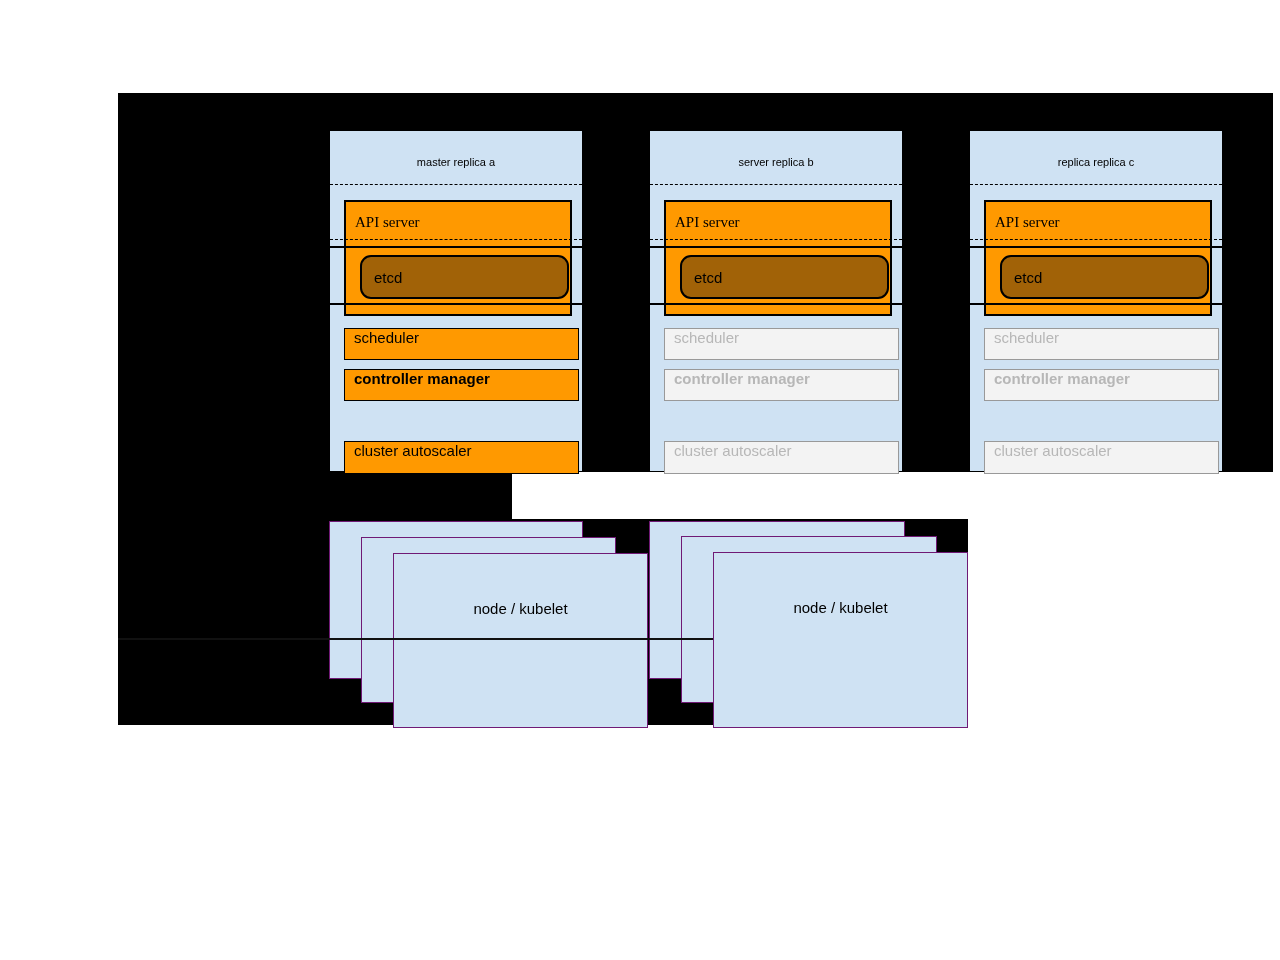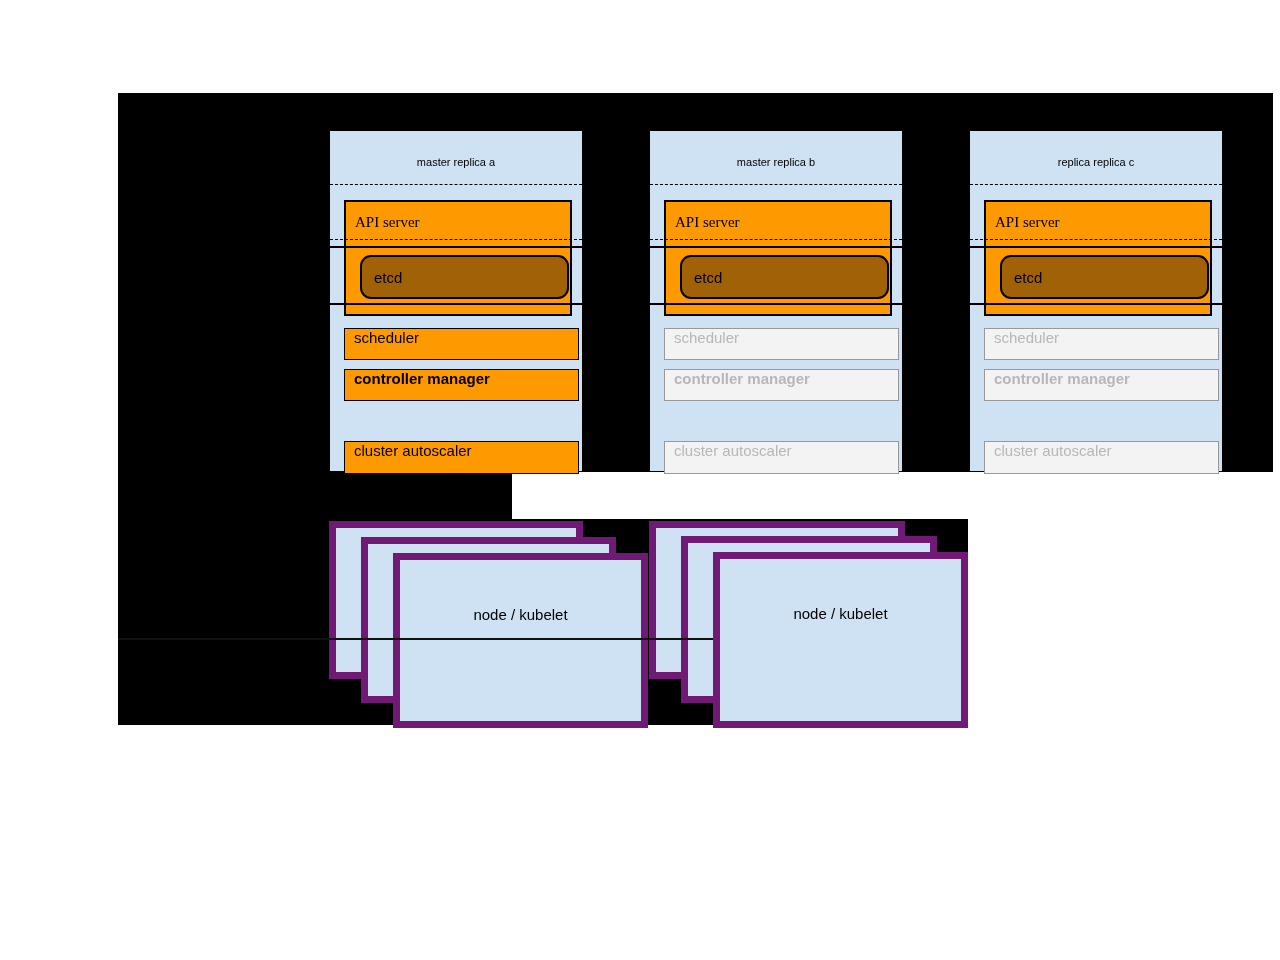--- a/index.html
+++ b/index.html
@@ -30,21 +30,21 @@
   .api-label{display:block;padding:12px 0 0 9px;font-size:15px;font-family:Liberation Serif, serif;}
   .etcd-box{position:absolute;left:30px;top:124px;width:193px;height:40px;
     background:#a16207;border:2px solid #000;border-radius:11px;
     display:flex;align-items:center;padding-left:12px;font-size:15px;z-index:3;}
   .comp{position:absolute;left:14px;width:224px;height:30px;background:#ff9900;
     border:1px solid #000;display:flex;padding-left:9px;font-size:15px;}
   .comp-1{top:197px;} .comp-2{top:238px;font-weight:bold;} .comp-3{top:310px;height:31px;}
   .master.standby .comp{background:#f3f3f3;border:1px solid #999;color:#b7b7b7;}
 
   
-  .node-box{background:#cfe2f3;border:7px solid #701a75;}
+  .node-box{background:#cfe2f3;border:1px solid #701a75;}
   #s1-back {left:329px;top:521px;width:254px;height:158px;z-index:11;}
   #s1-mid  {left:361px;top:537px;width:255px;height:166px;z-index:12;}
   #s1-front{left:393px;top:553px;width:255px;height:175px;z-index:13;}
   #s2-back {left:649px;top:521px;width:256px;height:158px;z-index:14;}
   #s2-mid  {left:681px;top:536px;width:256px;height:167px;z-index:15;}
   #s2-front{left:713px;top:552px;width:255px;height:176px;z-index:25;}
   .node-label{display:block;padding-top:46px;text-align:center;font-size:15px;}
 
   
   #connector{left:118px;top:638px;width:595px;height:0;border-top:2px solid #111;z-index:20;}
@@ -75,21 +75,21 @@
     </div>
     <div class="comp comp-2">
       <span>controller manager</span>
     </div>
     <div class="comp comp-3">
       <span>cluster autoscaler</span>
     </div>
   </div>
 
   <div class="abs master standby" id="master-b">
-    <div class="m-title">master replica b</div>
+    <div class="m-title">server replica b</div>
     <div class="dash-line dash-a"></div>
     <div class="main-orange">
       <span class="api-label">API server</span>
     </div>
     <div class="dash-line dash-b"></div>
     <div class="solid-line sol-a"></div>
     <div class="etcd-box">
       <span>etcd</span>
     </div>
     <div class="solid-line sol-b"></div>

